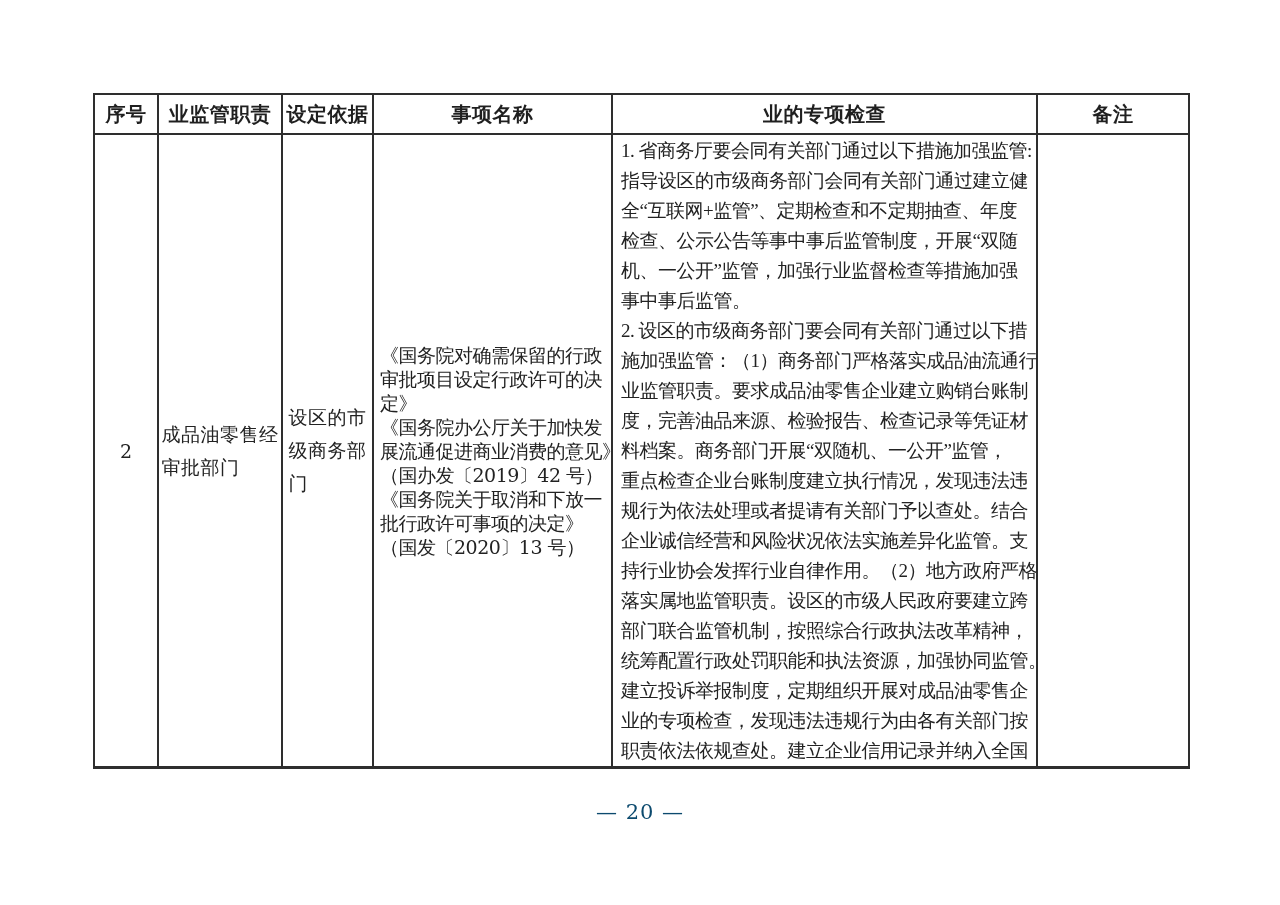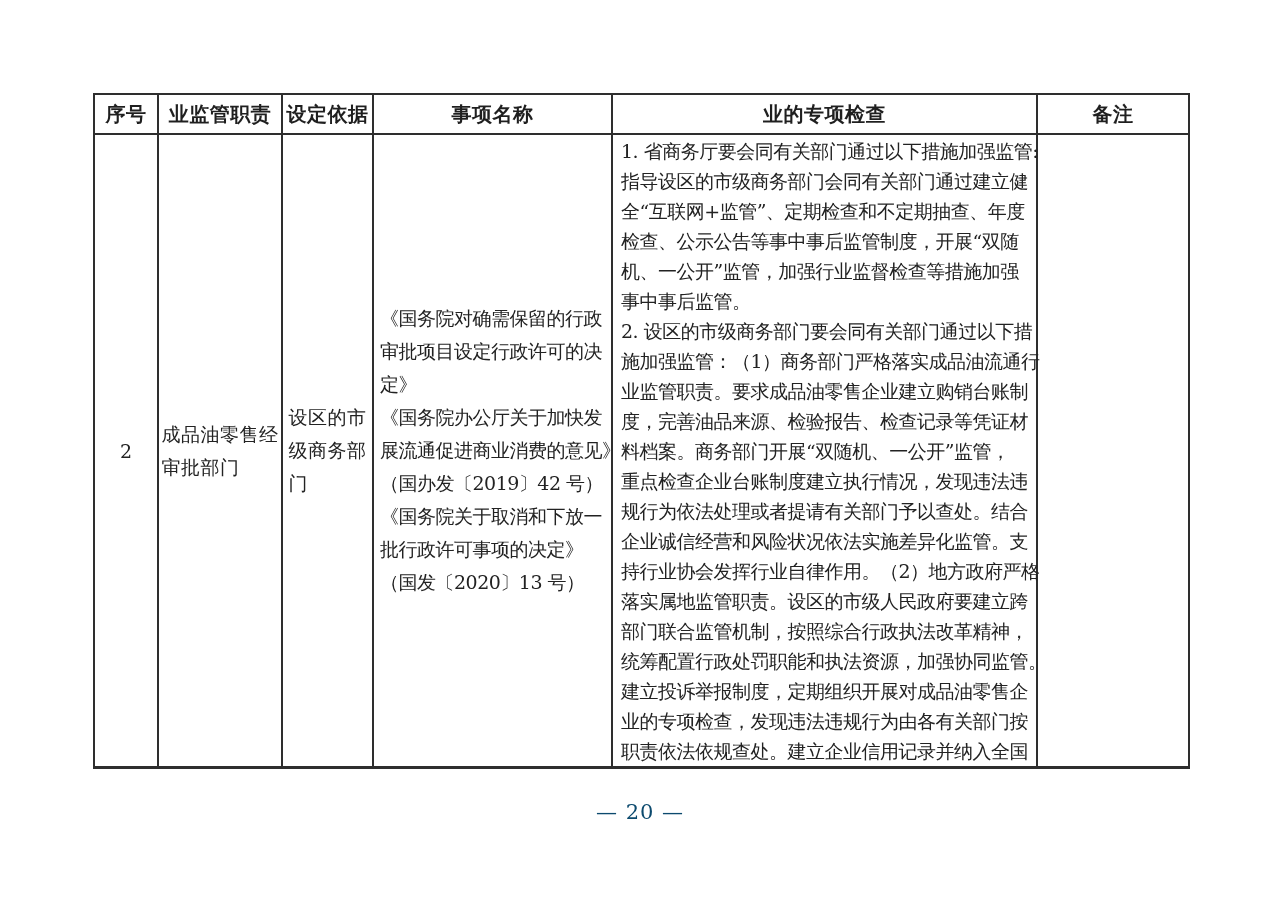--- a/index.html
+++ b/index.html
@@ -62,25 +62,26 @@
     line-height: 33px;
     letter-spacing: 0.5px;
   }
   td.c-basis {
     vertical-align: middle;
   }
   td.c-basis .blk {
     padding: 0 2px 0 6px;
     white-space: pre;
     font-size: 19px;
-    line-height: 33px;
+    line-height: 24px;
     letter-spacing: -0.5px;
   }
   td.c-measures {
     vertical-align: top;
+    font-family: Liberation Serif, serif;
   }
   td.c-measures .blk {
     padding: 1px 4px 0 8px;
     white-space: pre;
     font-size: 19px;
     line-height: 30px;
     letter-spacing: -0.5px;
   }
   td.c-remarks {
     vertical-align: middle;

